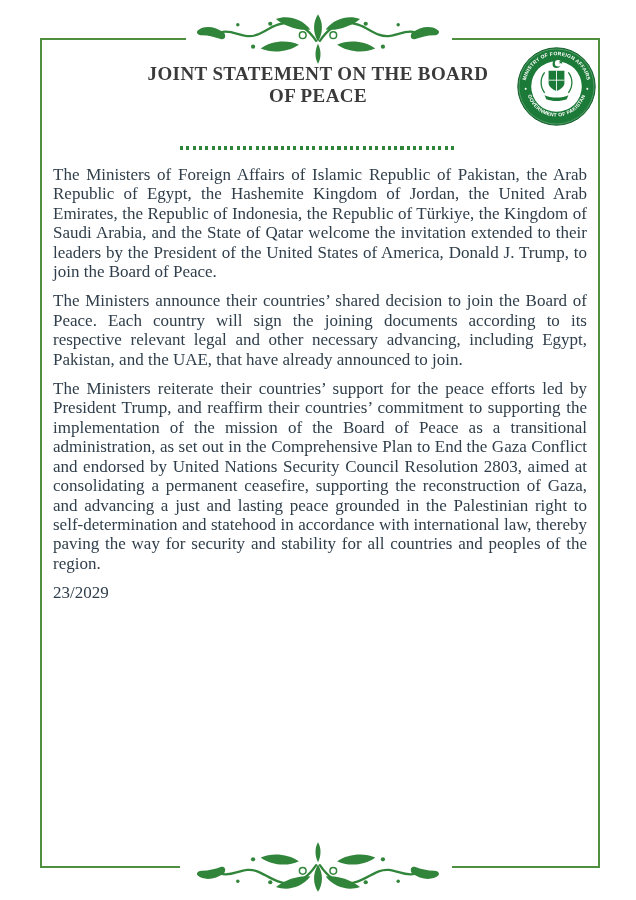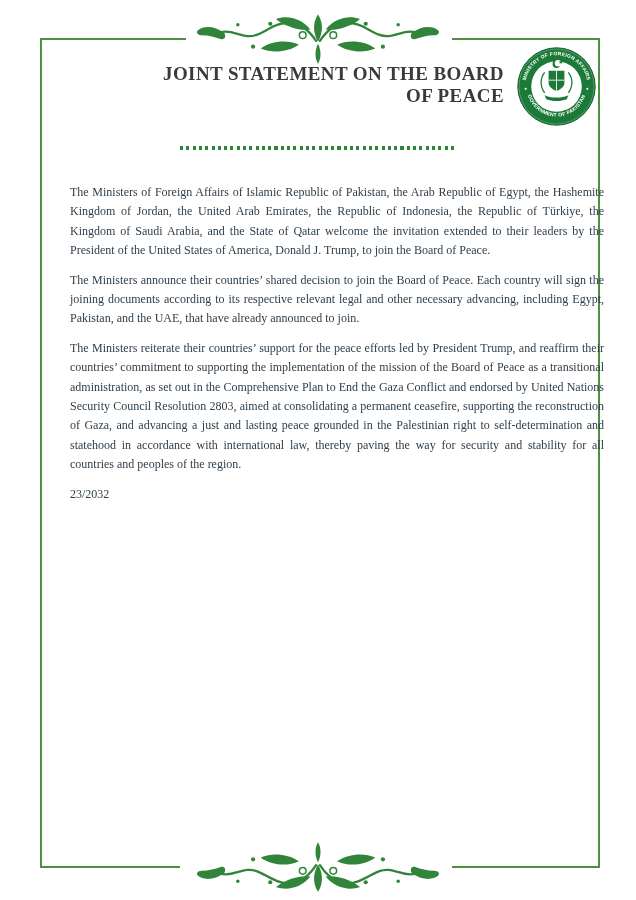--- a/index.html
+++ b/index.html
@@ -33,36 +33,36 @@
   .flourish.bottom{top:839px;transform:scale(1,-1);}
 
   
   .seal{position:absolute;left:517px;top:47px;width:79px;height:79px;}
   .seal svg{width:100%;height:100%;display:block;}
   .seal text{font-family:"Liberation Sans","DejaVu Sans",sans-serif;font-weight:bold;}
 
   
   .title{
     position:absolute;left:0;right:0;top:63px;margin:0 auto;
-    width:372px;text-align:right;
+    width:372px;text-align:center;
     font-size:19px;font-weight:bold;letter-spacing:.4px;
     line-height:1.18;color:var(--title-ink);
   }
 
   
   .dots{
     position:absolute;top:146px;left:180px;width:276px;height:4px;
     background:repeating-linear-gradient(90deg,
       var(--ornament-green) 0 3.1px, transparent 3.1px 6.3px);
   }
 
   
   .content{
-    position:absolute;left:70px;top:165px;width:534px;
-    font-size:12px;line-height:19.4px;color:var(--text-ink);margin-top:18px;
+    position:absolute;left:53px;top:165px;width:534px;
+    font-size:17px;line-height:19.4px;color:var(--text-ink);
   }
   .content p{margin:0 0 10px 0;text-align:justify;text-justify:inter-word;}
   .footer{margin-top:10px;}
   .footer div{line-height:19.4px;}
 </style>
 </head>
 <body>
 
 <div class="page">
 
@@ -142,17 +142,17 @@
 
   <h1 class="title">JOINT STATEMENT ON THE BOARD OF PEACE</h1>
 
   <div class="dots"></div>
 
   <div class="content">
     <p>The Ministers of Foreign Affairs of Islamic Republic of Pakistan, the Arab Republic of Egypt, the Hashemite Kingdom of Jordan, the United Arab Emirates, the Republic of Indonesia, the Republic of Türkiye, the Kingdom of Saudi Arabia, and the State of Qatar welcome the invitation extended to their leaders by the President of the United States of America, Donald J. Trump, to join the Board of Peace.</p>
     <p>The Ministers announce their countries’ shared decision to join the Board of Peace. Each country will sign the joining documents according to its respective relevant legal and other necessary advancing, including Egypt, Pakistan, and the UAE, that have already announced to join.</p>
     <p>The Ministers reiterate their countries’ support for the peace efforts led by President Trump, and reaffirm their countries’ commitment to supporting the implementation of the mission of the Board of Peace as a transitional administration, as set out in the Comprehensive Plan to End the Gaza Conflict and endorsed by United Nations Security Council Resolution 2803, aimed at consolidating a permanent ceasefire, supporting the reconstruction of Gaza, and advancing a just and lasting peace grounded in the Palestinian right to self-determination and statehood in accordance with international law, thereby paving the way for security and stability for all countries and peoples of the region.</p>
     <div class="footer">
-      <div>23/2032</div>
+      <div>23/2029</div>
     </div>
   </div>
 
 </div>
 
 </body></html>

